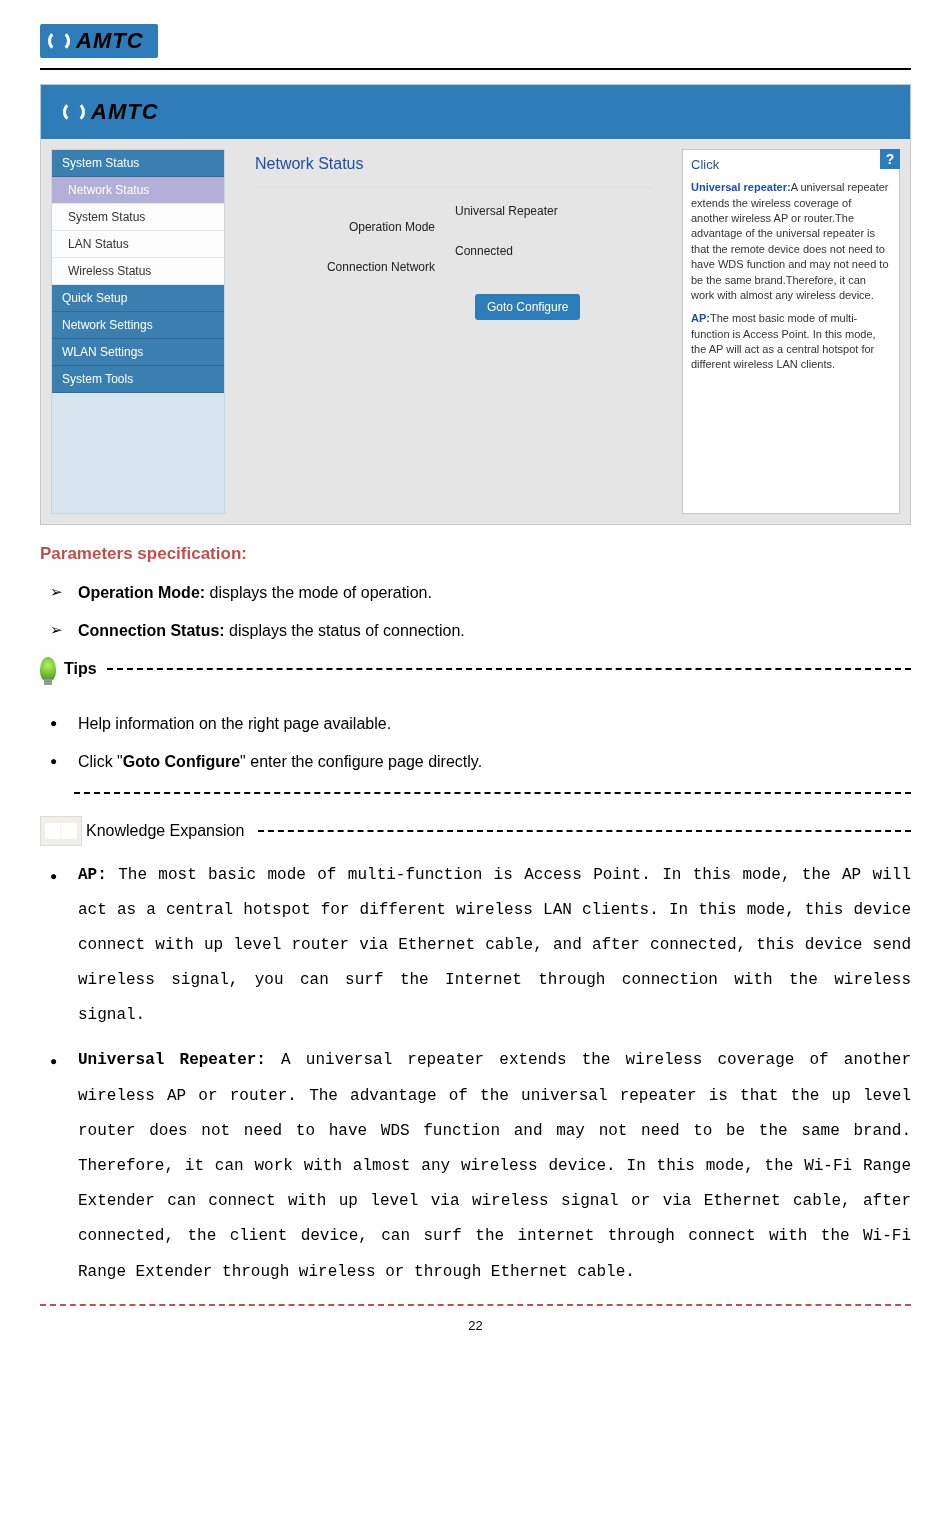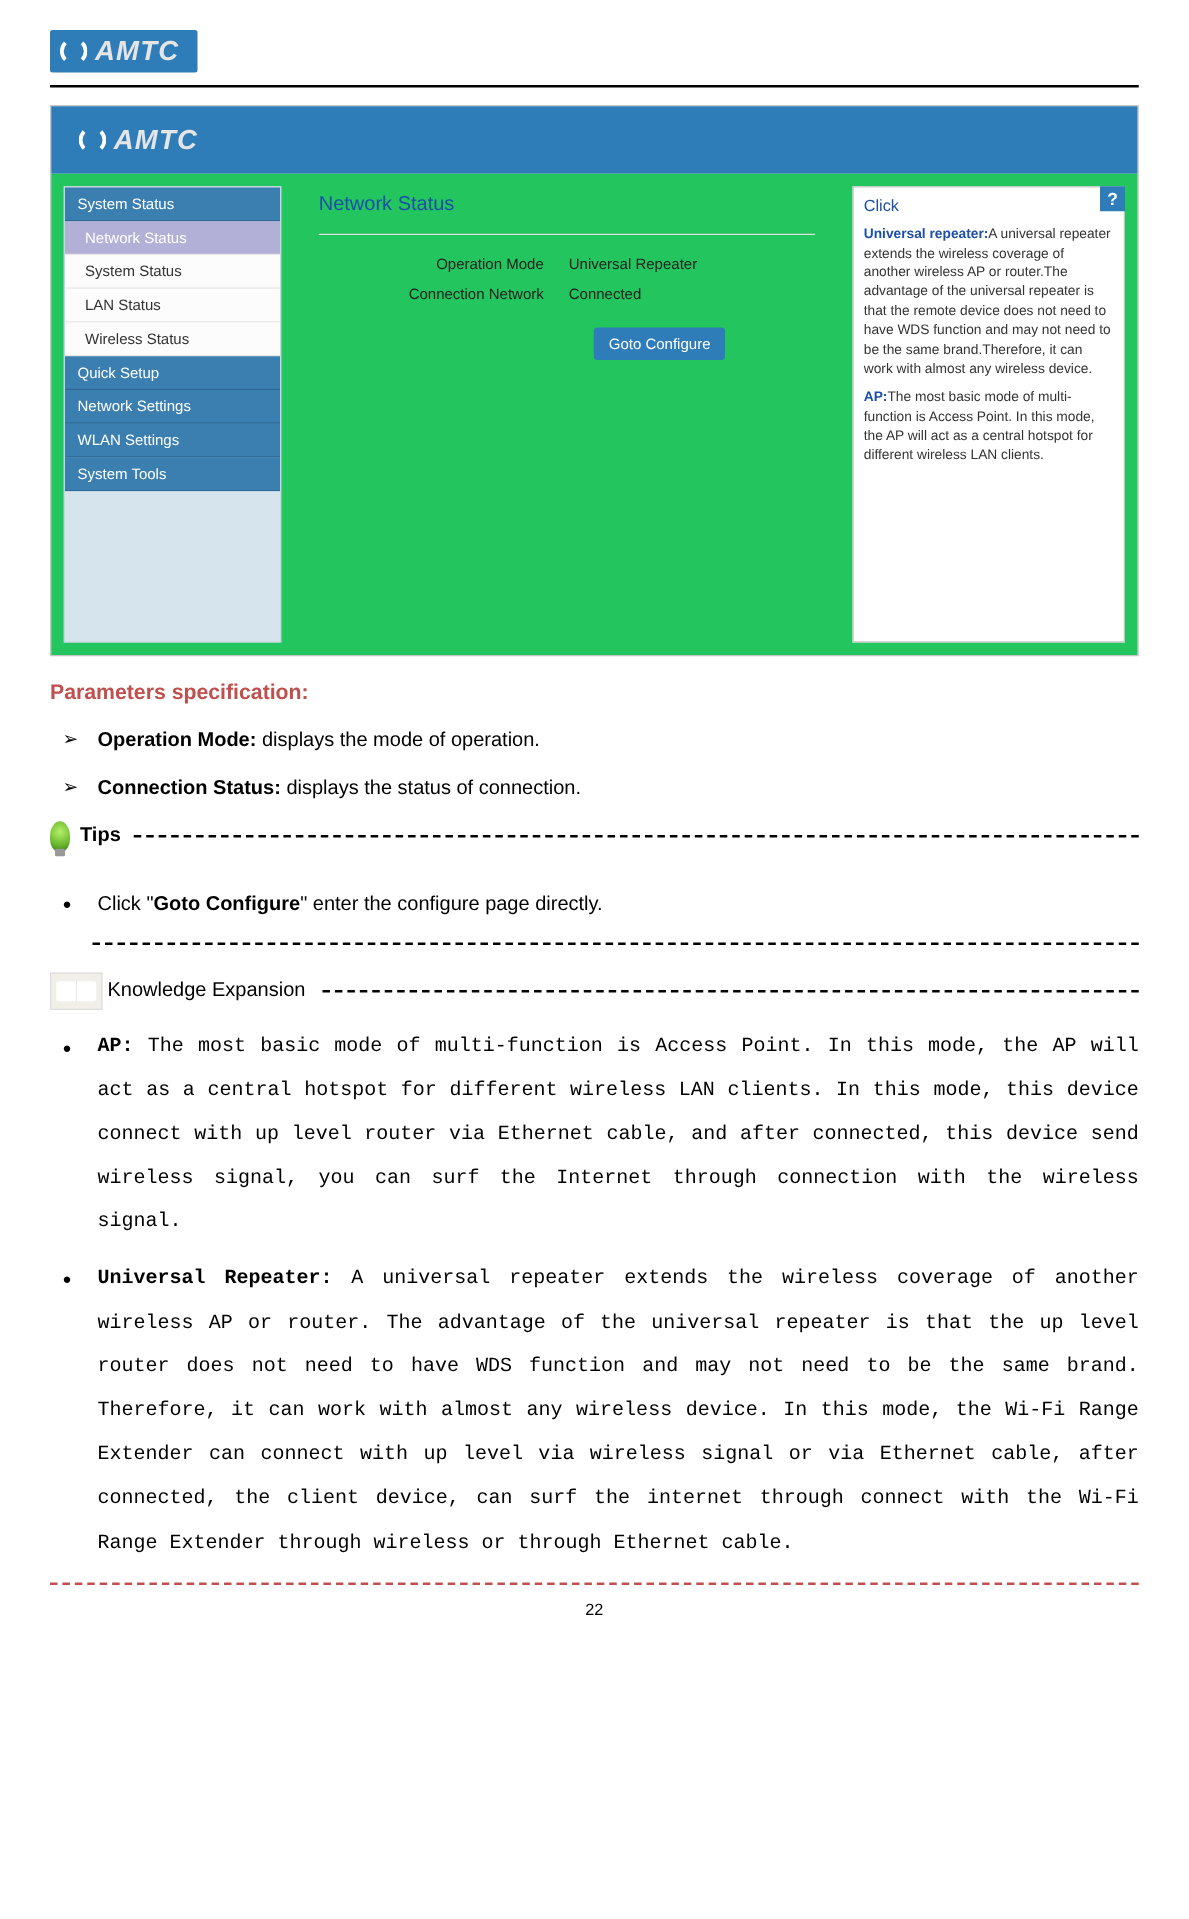--- a/index.html
+++ b/index.html
@@ -1,34 +1,34 @@
 <!DOCTYPE html>
 <html><head>
 <meta charset="utf-8">
 <style>
   * { box-sizing: border-box; margin: 0; padding: 0; }
   body { font-family: Arial, sans-serif; background: #fff; padding: 20px 40px; width: 951px; }
   .header-logo { background: #fff; padding: 4px 0; }
-  .logo-bar { display: inline-flex; align-items: center; background: #2e7cb8; color: #e5e5e5; padding: 4px 14px 4px 8px; border-radius: 2px; font-weight: bold; font-style: italic; font-size: 22px; letter-spacing: 1px; }
+  .logo-bar { display: inline-flex; align-items: center; background: #2e7cb8; color: #000000; padding: 4px 14px 4px 8px; border-radius: 2px; font-weight: bold; font-style: italic; font-size: 22px; letter-spacing: 1px; }
   .logo-bar .swirl { display:inline-block; width:22px; height:22px; border:3px solid #fff; border-top-color:transparent; border-bottom-color:transparent; border-radius:50%; margin-right:6px; }
   .hr { border-top: 2px solid #000; margin: 6px 0 14px 0; }
   .screenshot { border: 1px solid #c5c5c5; margin-bottom: 16px; }
   .ss-topbar { background: #2e7cb8; padding: 10px 14px; }
   .ss-topbar .logo-bar { background: transparent; font-size: 22px; }
-  .ss-body { display: flex; gap: 10px; padding: 10px; background: #22c55e; }
+  .ss-body { display: flex; gap: 10px; padding: 10px; background: #e5e5e5; }
   .sidebar { width: 174px; background: #d6e4ee; font-size: 12px; border:1px solid #c8d4de; }
   .sidebar .cat { background:#3b7fb1; color:#fff; padding:6px 10px; font-size:12px; border-bottom:1px solid #2f6a96; }
   .sidebar .item { background:#fcfcfc; color:#333; padding:6px 16px; border-bottom:1px solid #e6e6e6; font-size:12px; }
   .sidebar .item.selected { background:#b3b0d8; color:#fff; }
   .sidebar .filler { height: 120px; background:#d6e4ee; }
   .main { flex: 1; padding: 6px 20px; }
   .main-title { color:#1e4fa8; font-size:16px; margin-bottom:14px; }
   .main-hr { border-top:1px solid #e0e0e0; margin-bottom:16px; }
   .field-row { display:flex; margin-bottom:10px; font-size:12px; }
-  .field-row .lbl { width: 200px; text-align:right; padding-right:20px; color:#222; }
+  .field-row .lbl { width: 200px; text-align:right; padding-right:20px; color:#222;margin-top:16px; }
   .field-row .val { color:#222; }
   .goto-btn { display:inline-block; background:#2e7cb8; color:#fff; font-size:12px; padding:6px 12px; border-radius:3px; margin-left: 220px; margin-top:10px; cursor:pointer; }
   .help { width: 218px; border:1px solid #c5c5c5; padding:6px 8px; font-size:11px; line-height:1.4; position:relative; background:#fff; }
   .help-title { color:#1e4fa8; font-size:13px; margin-bottom:6px; display:block; }
   .help-icon { position:absolute; top:-1px; right:-1px; background:#2e7cb8; color:#fff; width:20px; height:20px; text-align:center; line-height:20px; font-weight:bold; font-size:14px; cursor:pointer; }
   .help .term { color:#1e4fa8; font-weight:bold; }
   .help p { margin-bottom:8px; color:#333; }
   .doc { font-size: 16px; line-height: 1.5; }
   .sec-title { color:#c0504d; font-weight:bold; margin-bottom:14px; font-size:17px; }
   .arrow-list { list-style:none; margin-bottom:12px; }
@@ -116,20 +116,21 @@
     <li><b>Operation Mode:</b><span> displays the mode of operation.</span></li>
     <li><b>Connection Status:</b><span> displays the status of connection.</span></li>
   </ul>
 
   <div class="tips-row">
     <span class="bulb"></span>
     <span class="tips-label">Tips</span>
     <span class="dashes"></span>
   </div>
   <ul class="dot-list">
+    <li>Help information on the right page available.</li>
     <li><span>Click "</span><b>Goto Configure</b><span>" enter the configure page directly.</span></li>
   </ul>
   <div class="full-dashes"></div>
 
   <div class="ke-row">
     <span class="book-icon"></span>
     <span class="ke-label">Knowledge Expansion</span>
     <span class="dashes"></span>
   </div>
   <ul class="ke-list">

